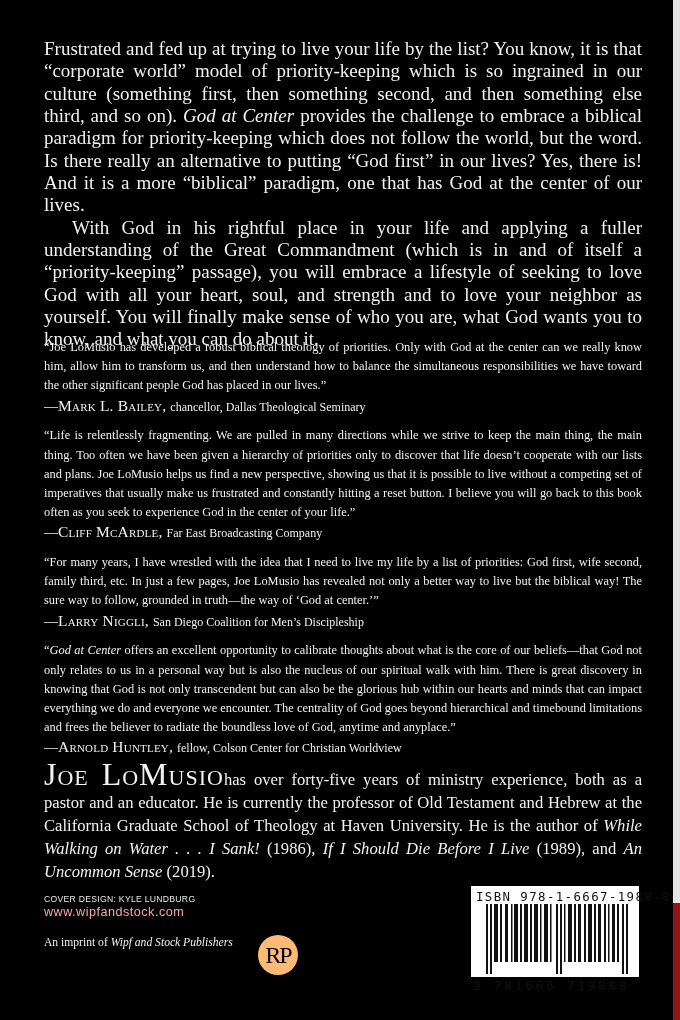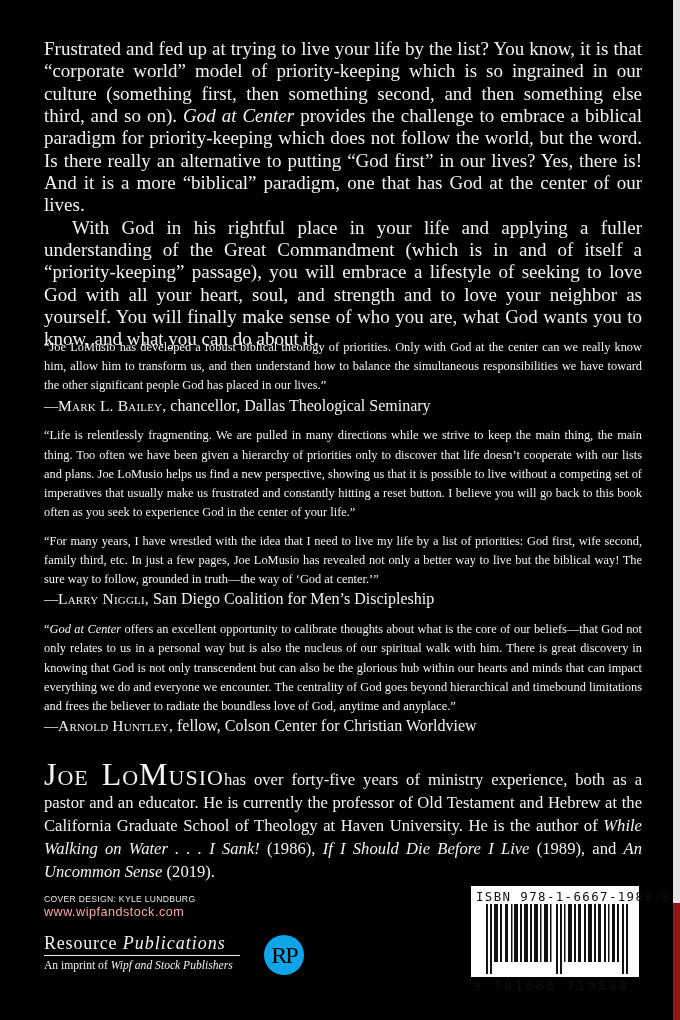--- a/index.html
+++ b/index.html
@@ -14,35 +14,35 @@
     .blurb { position: absolute; left: 44px; top: 38px; width: 598px; font-size: 19px; line-height: 22.35px; text-align: justify; }
     .blurb p { margin: 0; }
     .blurb p + p { text-indent: 28px; }
 
     .quotes { position: absolute; left: 44px; top: 338px; width: 598px; font-size: 12.4px; line-height: 19.2px; text-align: justify; }
     .quote { margin: 0 0 9.5px 0; }
     .quote p { margin: 0; }
     .attr { text-align: left; }
     .attr .dash { font-size: 14px; }
     .attr .name { font-variant: small-caps; font-size: 15.5px; letter-spacing: 0.2px; }
-    .attr .aff { font-size: 16px; margin-left: 4px; }
+    .attr .aff { font-size: 12px; margin-left: 4px; }
 
     .bio { position: absolute; left: 44px; top: 764px; width: 598px; font-size: 16.6px; line-height: 23px; text-align: justify; }
     .bio p { margin: 0; }
     .bio .author { font-variant: small-caps; font-size: 32px; letter-spacing: 1px; line-height: 20px; }
 
     .credits { position: absolute; left: 44px; top: 894px; font-family: "Liberation Sans", "DejaVu Sans", sans-serif; }
     .credits .design { font-size: 8.6px; letter-spacing: 0.3px; color: #e8e8e8; }
     .credits .url { font-size: 12.6px; letter-spacing: 0.5px; margin-top: 1px; color: #fca5a5; }
 
     .publisher { position: absolute; left: 44px; top: 933px; width: 196px; }
     .publisher .pname { font-family: "Liberation Serif", serif; font-size: 18px; letter-spacing: 0.8px; border-bottom: 1.5px solid #eee; padding-bottom: 1px; white-space: nowrap; }
     .publisher .pname i { letter-spacing: 1px; }
     .publisher .imprint { font-family: "Liberation Serif", serif; font-size: 11.6px; margin-top: 3px; white-space: nowrap; }
-    .rp-logo { position: absolute; left: 264px; top: 935px; width: 40px; height: 40px; border-radius: 50%; background: #0ea5e9; color: #000;
+    .rp-logo { position: absolute; left: 258px; top: 935px; width: 40px; height: 40px; border-radius: 50%; background: #fdba74; color: #000;
       display: flex; align-items: center; justify-content: center; font-family: "Liberation Serif", serif; font-size: 24px; letter-spacing: -2px; text-align: center; }
 
     .barcode-box { position: absolute; left: 471px; top: 886px; width: 168px; height: 91px; background: #ffffff; color: #111; }
     .barcode-box .isbn { position: absolute; left: 5px; top: 3px; font-family: "DejaVu Sans Mono", "Liberation Mono", monospace; font-size: 12.4px; letter-spacing: 1.4px; white-space: nowrap; }
     .barcode-box .bars { position: absolute; left: 15px; top: 18px; width: 148px; height: 70px; }
     .barcode-box .digits { position: absolute; left: 2px; top: 72px; font-family: "DejaVu Sans Mono", "Liberation Mono", monospace; font-size: 13px; letter-spacing: 2.6px; white-space: nowrap; background: transparent; margin-top: 20px; }
   </style>
 </head>
 <body>
 
@@ -58,20 +58,23 @@
 
 <div class="quotes">
   <div class="quote">
     <p>“Joe LoMusio has developed a robust biblical theology of priorities. Only with God at the center can we really know him, allow him to transform us, and then understand how to balance the simultaneous responsibilities we have toward the other significant people God has placed in our lives.”</p>
     <div class="attr">
       <span class="dash">—</span><span class="name">Mark L. Bailey,</span><span class="aff">chancellor, Dallas Theological Seminary</span>
     </div>
   </div>
   <div class="quote">
     <p>“Life is relentlessly fragmenting. We are pulled in many directions while we strive to keep the main thing, the main thing. Too often we have been given a hierarchy of priorities only to discover that life doesn’t cooperate with our lists and plans. Joe LoMusio helps us find a new perspective, showing us that it is possible to live without a competing set of imperatives that usually make us frustrated and constantly hitting a reset button. I believe you will go back to this book often as you seek to experience God in the center of your life.”</p>
+    <div class="attr">
+      <span class="dash">—</span><span class="name">Cliff McArdle,</span><span class="aff">Far East Broadcasting Company</span>
+    </div>
   </div>
   <div class="quote">
     <p>“For many years, I have wrestled with the idea that I need to live my life by a list of priorities: God first, wife second, family third, etc. In just a few pages, Joe LoMusio has revealed not only a better way to live but the biblical way! The sure way to follow, grounded in truth—the way of ‘God at center.’”</p>
     <div class="attr">
       <span class="dash">—</span><span class="name">Larry Niggli,</span><span class="aff">San Diego Coalition for Men’s Discipleship</span>
     </div>
   </div>
   <div class="quote">
     <p><span>“</span><i>God at Center</i><span> offers an excellent opportunity to calibrate thoughts about what is the core of our beliefs—that God not only relates to us in a personal way but is also the nucleus of our spiritual walk with him. There is great discovery in knowing that God is not only transcendent but can also be the glorious hub within our hearts and minds that can impact everything we do and everyone we encounter. The centrality of God goes beyond hierarchical and timebound limitations and frees the believer to radiate the boundless love of God, anytime and anyplace.”</span></p>
     <div class="attr">
@@ -83,21 +86,20 @@
 <div class="bio">
   <p><span class="author">Joe LoMusio</span><span>has over forty-five years of ministry experience, both as a pastor and an educator. He is currently the professor of Old Testament and Hebrew at the California Graduate School of Theology at Haven University. He is the author of </span><i>While Walking on Water . . . I Sank!</i><span> (1986), </span><i>If I Should Die Before I Live</i><span> (1989), and </span><i>An Uncommon Sense</i><span> (2019).</span></p>
 </div>
 
 <div class="credits">
   <div class="design">COVER DESIGN: KYLE LUNDBURG</div>
   <div class="url">www.wipfandstock.com</div>
 </div>
 
 <div class="publisher">
-  <div class="pname"><span>Resource </span><i>Publications</i></div>
   <div class="imprint"><span>An imprint of </span><i>Wipf and Stock Publishers</i></div>
 </div>
 <div class="rp-logo">RP</div>
 
 <div class="barcode-box">
   <div class="isbn">ISBN 978-1-6667-1988-8</div>
   <svg class="bars" viewBox="0 0 148 70" preserveAspectRatio="none">
     <g fill="#111">
       <rect x="0" y="0" width="2" height="70"></rect>
         <rect x="4" y="0" width="2" height="70"></rect>

